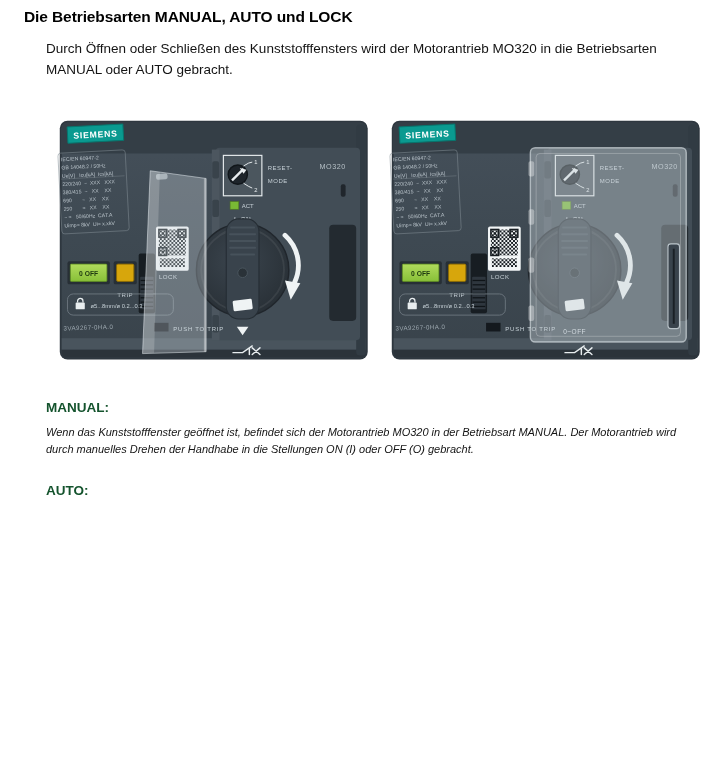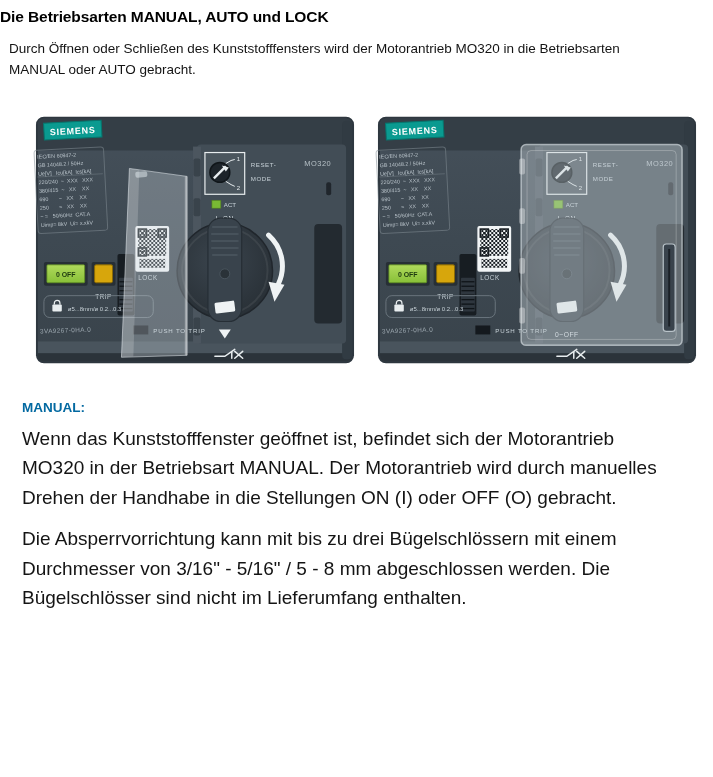--- a/index.html
+++ b/index.html
@@ -2,40 +2,40 @@
 <html lang="de"><head>
 <meta charset="utf-8">
 <title>Die Betriebsarten MANUAL, AUTO und LOCK</title>
 <style>
   html,body{margin:0;padding:0;background:#fff;}
   body{
     width:713px;height:777px;overflow:hidden;
     font-family:"Liberation Sans",sans-serif;
     color:#141414;
   }
-  .page{padding:5px 8px 0 0;}
+  .page{padding:5px 8px 0 24px;}
   .doc-title{
     font-size:15.5px;font-weight:bold;margin:3px 0 13px 0;
     letter-spacing:-0.1px;color:#000;
   }
   .intro{
-    margin:0 0 0 9px;max-width:652px;
+    margin:0 0 0 22px;max-width:652px;
     font-size:13.5px;line-height:1.55;
   }
   .figures{
     display:flex;gap:12px;margin:27px 0 0 30px;
   }
   .figures svg{display:block;background:#fff;}
   .section-heading{
-    font-size:13.5px;font-weight:bold;color:#0369a1;
+    font-size:13.5px;font-weight:bold;color:#14532d;
     margin:25px 0 9px 22px;
   }
   .section p{
     margin:0 0 12px 22px;max-width:657px;
-    font-size:19px;line-height:1.55;
+    font-size:11px;line-height:1.55;font-style:italic;
   }
   .svg-defs{position:absolute;width:0;height:0;}
   text{font-family:"Liberation Sans",sans-serif;}
 </style>
 </head>
 <body>
 
 <svg class="svg-defs" xmlns="http://www.w3.org/2000/svg" xmlns:xlink="http://www.w3.org/1999/xlink" aria-hidden="true">
   <defs>
     <linearGradient id="gBody" x1="0" y1="0" x2="0" y2="1">
@@ -240,18 +240,18 @@
       </g>
     </svg>
   </div>
 
   <div class="section">
     <h2 class="section-heading">MANUAL:</h2>
     <p>Wenn das Kunststofffenster geöffnet ist, befindet sich der Motorantrieb MO320 in der Betriebsart MANUAL. Der Motorantrieb wird durch manuelles Drehen der Handhabe in die Stellungen ON (I) oder OFF (O) gebracht.</p>
   </div>
 
   <div class="section">
+    <h2 class="section-heading">AUTO:</h2>
   </div>
 
   <div class="section">
-    <p>Die Absperrvorrichtung kann mit bis zu drei Bügelschlössern mit einem Durchmesser von 3/16" - 5/16" / 5 - 8 mm abgeschlossen werden. Die Bügelschlösser sind nicht im Lieferumfang enthalten.</p>
   </div>
 </div>
 
 </body></html>

